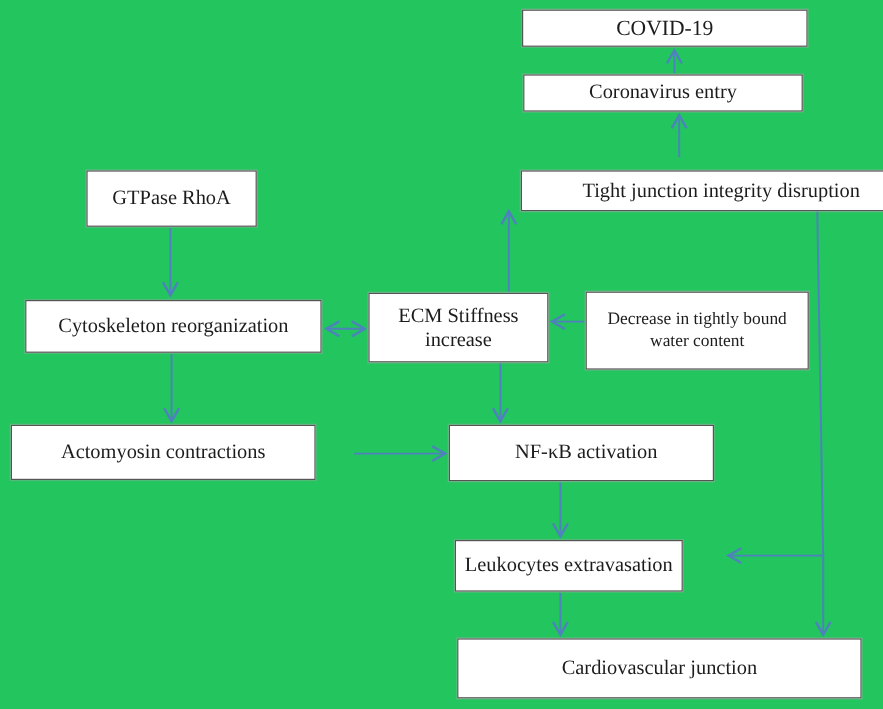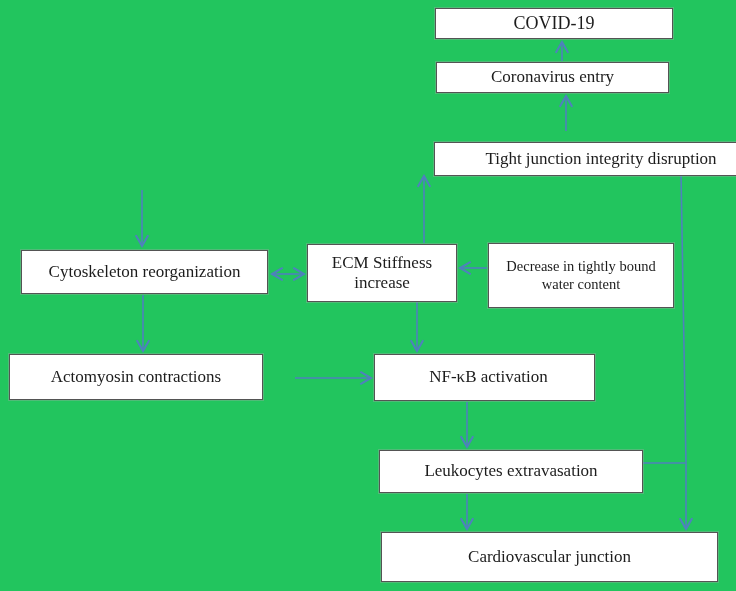--- a/index.html
+++ b/index.html
@@ -61,20 +61,21 @@
       <polyline points="295,378 371,378" fill="none" stroke="#4f81bd" stroke-width="1.6" marker-end="url(#ah)"></polyline>
       <polyline points="467,402 467,447" fill="none" stroke="#4f81bd" stroke-width="1.6" marker-end="url(#ah)"></polyline>
       <polyline points="467,494 467,529" fill="none" stroke="#4f81bd" stroke-width="1.6" marker-end="url(#ah)"></polyline>
       <polyline points="681,173 686,463 686,529" fill="none" stroke="#4f81bd" stroke-width="1.6" marker-end="url(#ah)"></polyline>
       <polyline points="686,463 607,463" fill="none" stroke="#4f81bd" stroke-width="1.6" marker-end="url(#ah)"></polyline>
     </svg>
 
   <div class="node big" style="left: 435px; top: 8px; width: 238px; height: 31px;">COVID-19</div>
   <div class="node" style="left: 436px; top: 62px; width: 233px; height: 31px; text-align: right;">Coronavirus entry</div>
   <div class="node" style="left: 393px; top: 142px; width: 334px; height: 34px; margin-left: 41px;">Tight junction integrity disruption</div>
+  <div class="node" style="left: 72px; top: 142px; width: 142px; height: 47px;">GTPase RhoA</div>
   <div class="node" style="left: 21px; top: 250px; width: 247px; height: 44px; text-align: center;">Cytoskeleton reorganization</div>
   <div class="node" style="left: 307px; top: 244px; width: 150px; height: 58px;">ECM Stiffness increase</div>
   <div class="node small" style="left: 488px; top: 243px; width: 186px; height: 65px;">Decrease in tightly bound water content</div>
   <div class="node" style="left: 9px; top: 354px; width: 254px; height: 46px; text-align: center;">Actomyosin contractions</div>
   <div class="node" style="left: 374px; top: 354px; width: 221px; height: 47px; padding-left: 12px;">NF-κB activation</div>
-  <div class="node" style="left: 379px; top: 450px; width: 264px; height: 43px;">Leukocytes extravasation</div>
+  <div class="node" style="left: 379px; top: 450px; width: 190px; height: 43px;">Leukocytes extravasation</div>
   <div class="node" style="left: 381px; top: 532px; width: 337px; height: 50px;">Cardiovascular junction</div>
 </div>
 
 </body></html>

